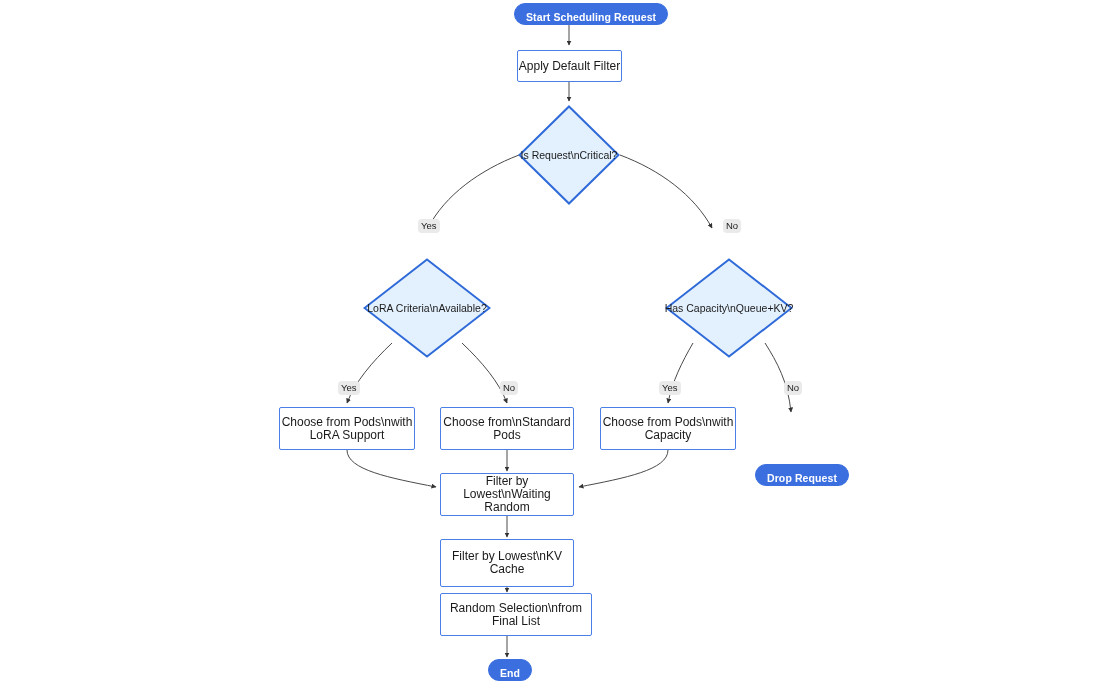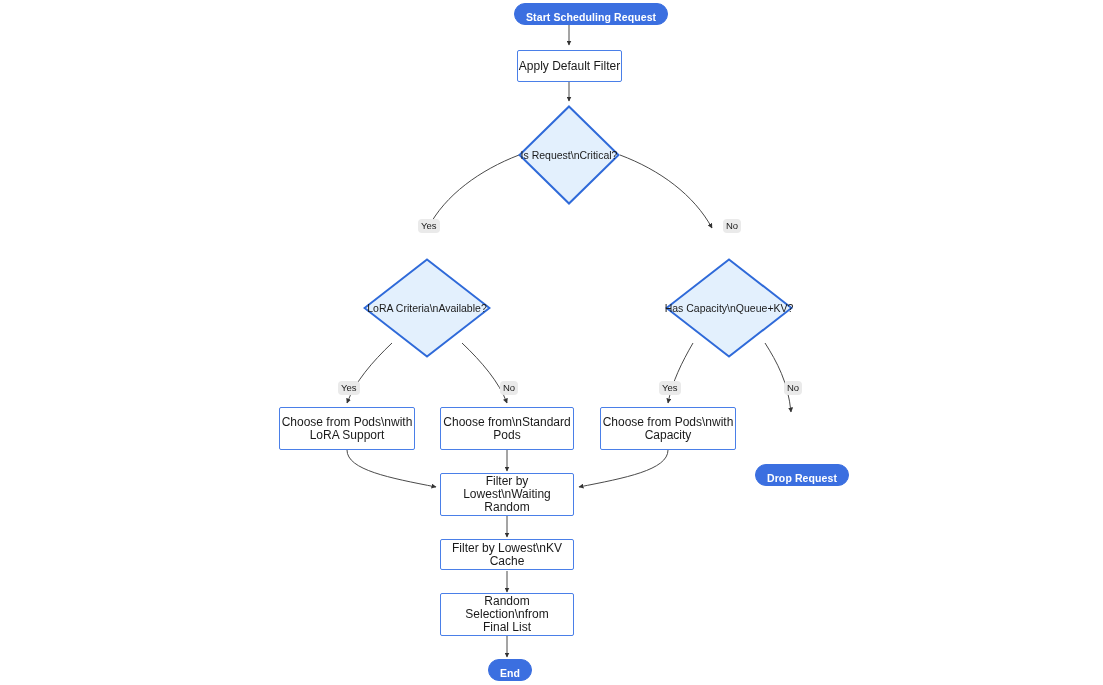--- a/index.html
+++ b/index.html
@@ -186,25 +186,25 @@
 
   <div class="node pill" style="left:755px; top:417px; height:22px;margin-top:47px;">
     <span class="label">Drop Request</span>
   </div>
 
   <div class="node rect" style="left:440px; top:473px; width:134px; height:43px;">
     <span class="label">Filter by Lowest\nWaiting
 Random</span>
   </div>
 
-  <div class="node rect" style="left:440px; top:539px; width:134px; height:31px;">
+  <div class="node rect" style="left:440px; top:539px; width:134px; height:48px;">
     <span class="label">Filter by Lowest\nKV Cache</span>
   </div>
 
-  <div class="node rect" style="left:440px; top:593px; width:134px; height:43px;">
+  <div class="node rect" style="left:440px; top:593px; width:152px; height:43px;">
     <span class="label">Random Selection\nfrom
 Final List</span>
   </div>
 
   <div class="node pill" style="left:488px; top:659px; height:22px;">
     <span class="label">End</span>
   </div>
 
   <div class="edge-label" style="left:418px; top:219px;">Yes</div>
 

